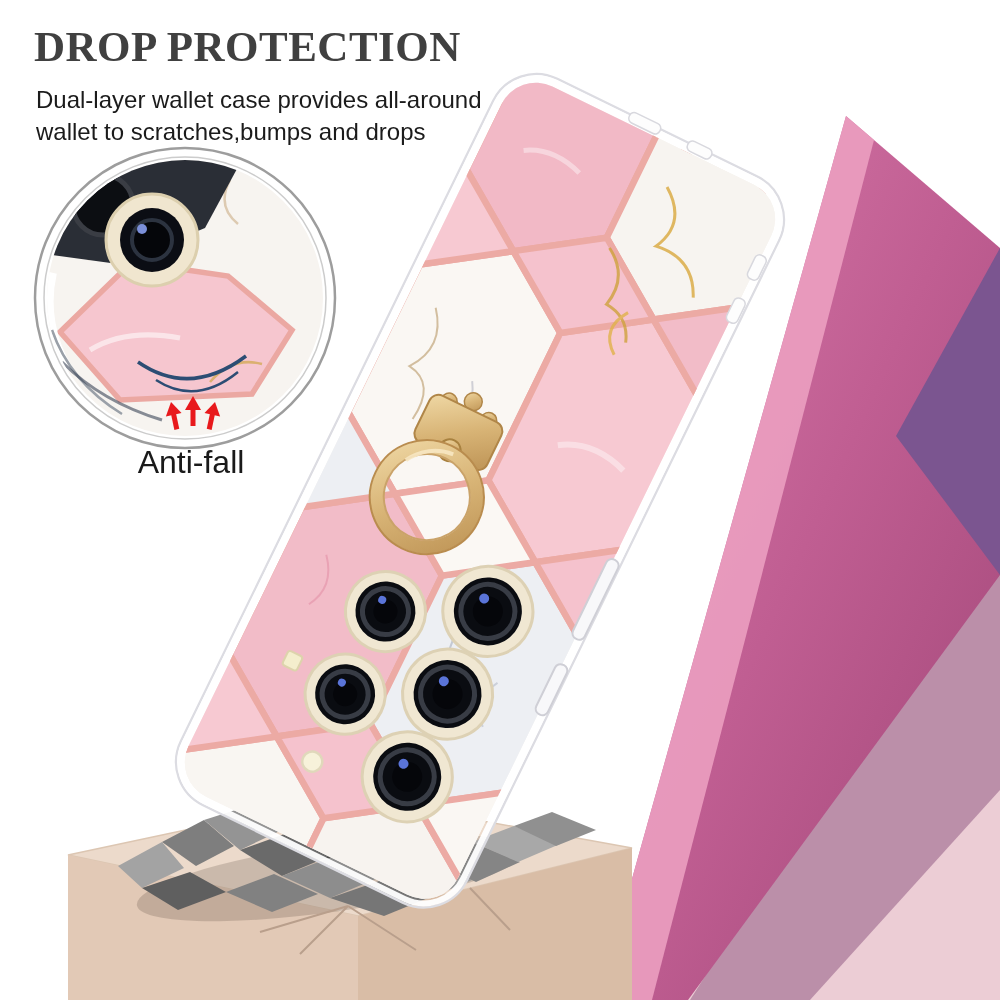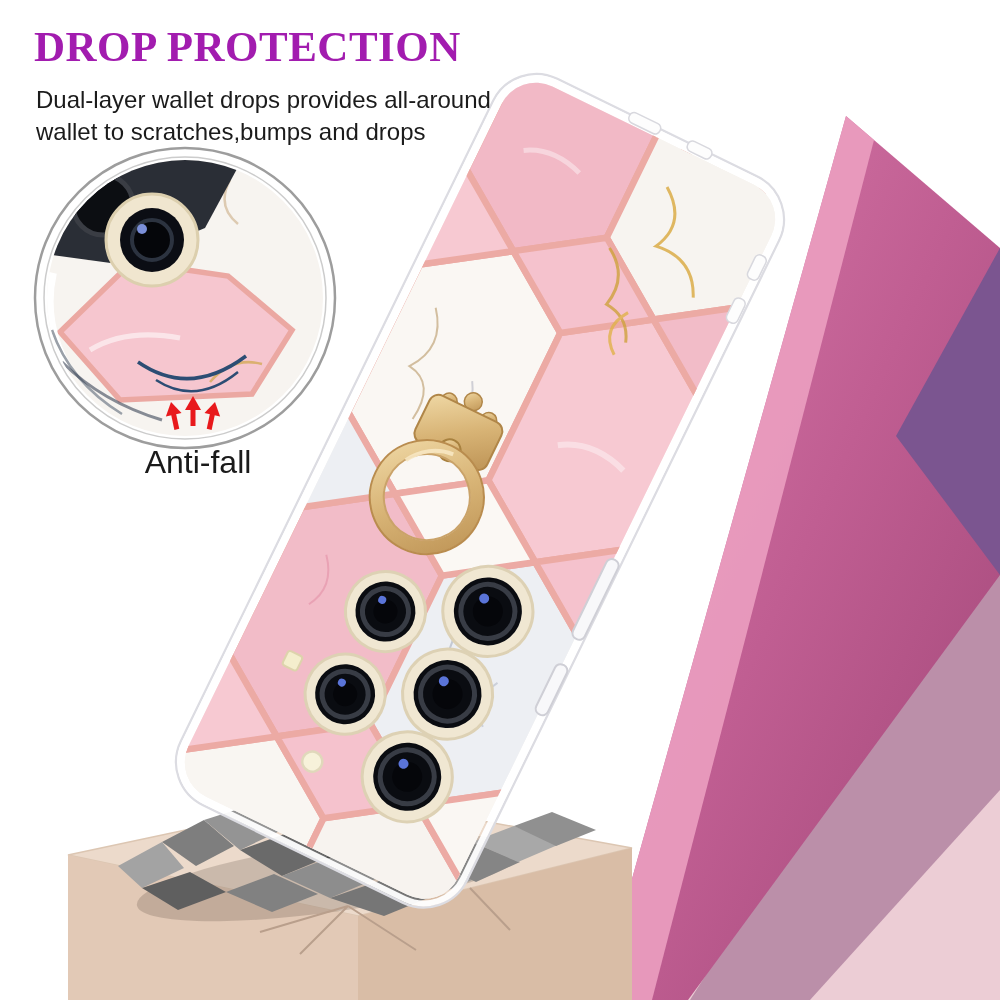--- a/index.html
+++ b/index.html
@@ -4,29 +4,29 @@
 <style>
   html,body{margin:0;padding:0;background:#ffffff;}
   .scene{
     position:relative;width:1000px;height:1000px;background:#ffffff;
     overflow:hidden;font-family:"Liberation Sans",sans-serif;
   }
   svg.art{position:absolute;left:0;top:0;}
   .title{
     position:absolute;left:34px;top:22px;
     font-family:"Liberation Serif",serif;font-size:43px;font-weight:700;
-    letter-spacing:.5px;color:#a21caf;white-space:nowrap;
+    letter-spacing:.5px;color:#404040;white-space:nowrap;
   }
   .desc{
     position:absolute;left:36px;top:84px;font-size:24px;line-height:1.32;
     color:#1b1b1b;
   }
   .desc span{display:block;}
   .antifall{
-    position:absolute;left:103px;top:444px;width:190px;text-align:center;
+    position:absolute;left:96px;top:444px;width:190px;text-align:center;
     font-size:32px;color:#1a1a1a;
   }
 </style>
 </head>
 <body>
 
 <div class="scene">
 
   <svg class="art" width="1000" height="1000" viewBox="0 0 1000 1000">
     <defs>
@@ -224,18 +224,18 @@
         <g transform="translate(215,402) rotate(12)">
           <path d="M0,28 L0,11" stroke-width="5" fill="none"></path>
           <path d="M-8,13 L0,0 L8,13 Z" stroke="none"></path>
         </g>
       </g>
     </g>
   </svg>
 
   <div class="title">DROP PROTECTION</div>
   <div class="desc">
-    <span>Dual-layer wallet drops provides all-around</span>
+    <span>Dual-layer wallet case provides all-around</span>
     <span>wallet to scratches,bumps and drops</span>
   </div>
   <div class="antifall">Anti-fall</div>
 
 </div>
 
 </body></html>

